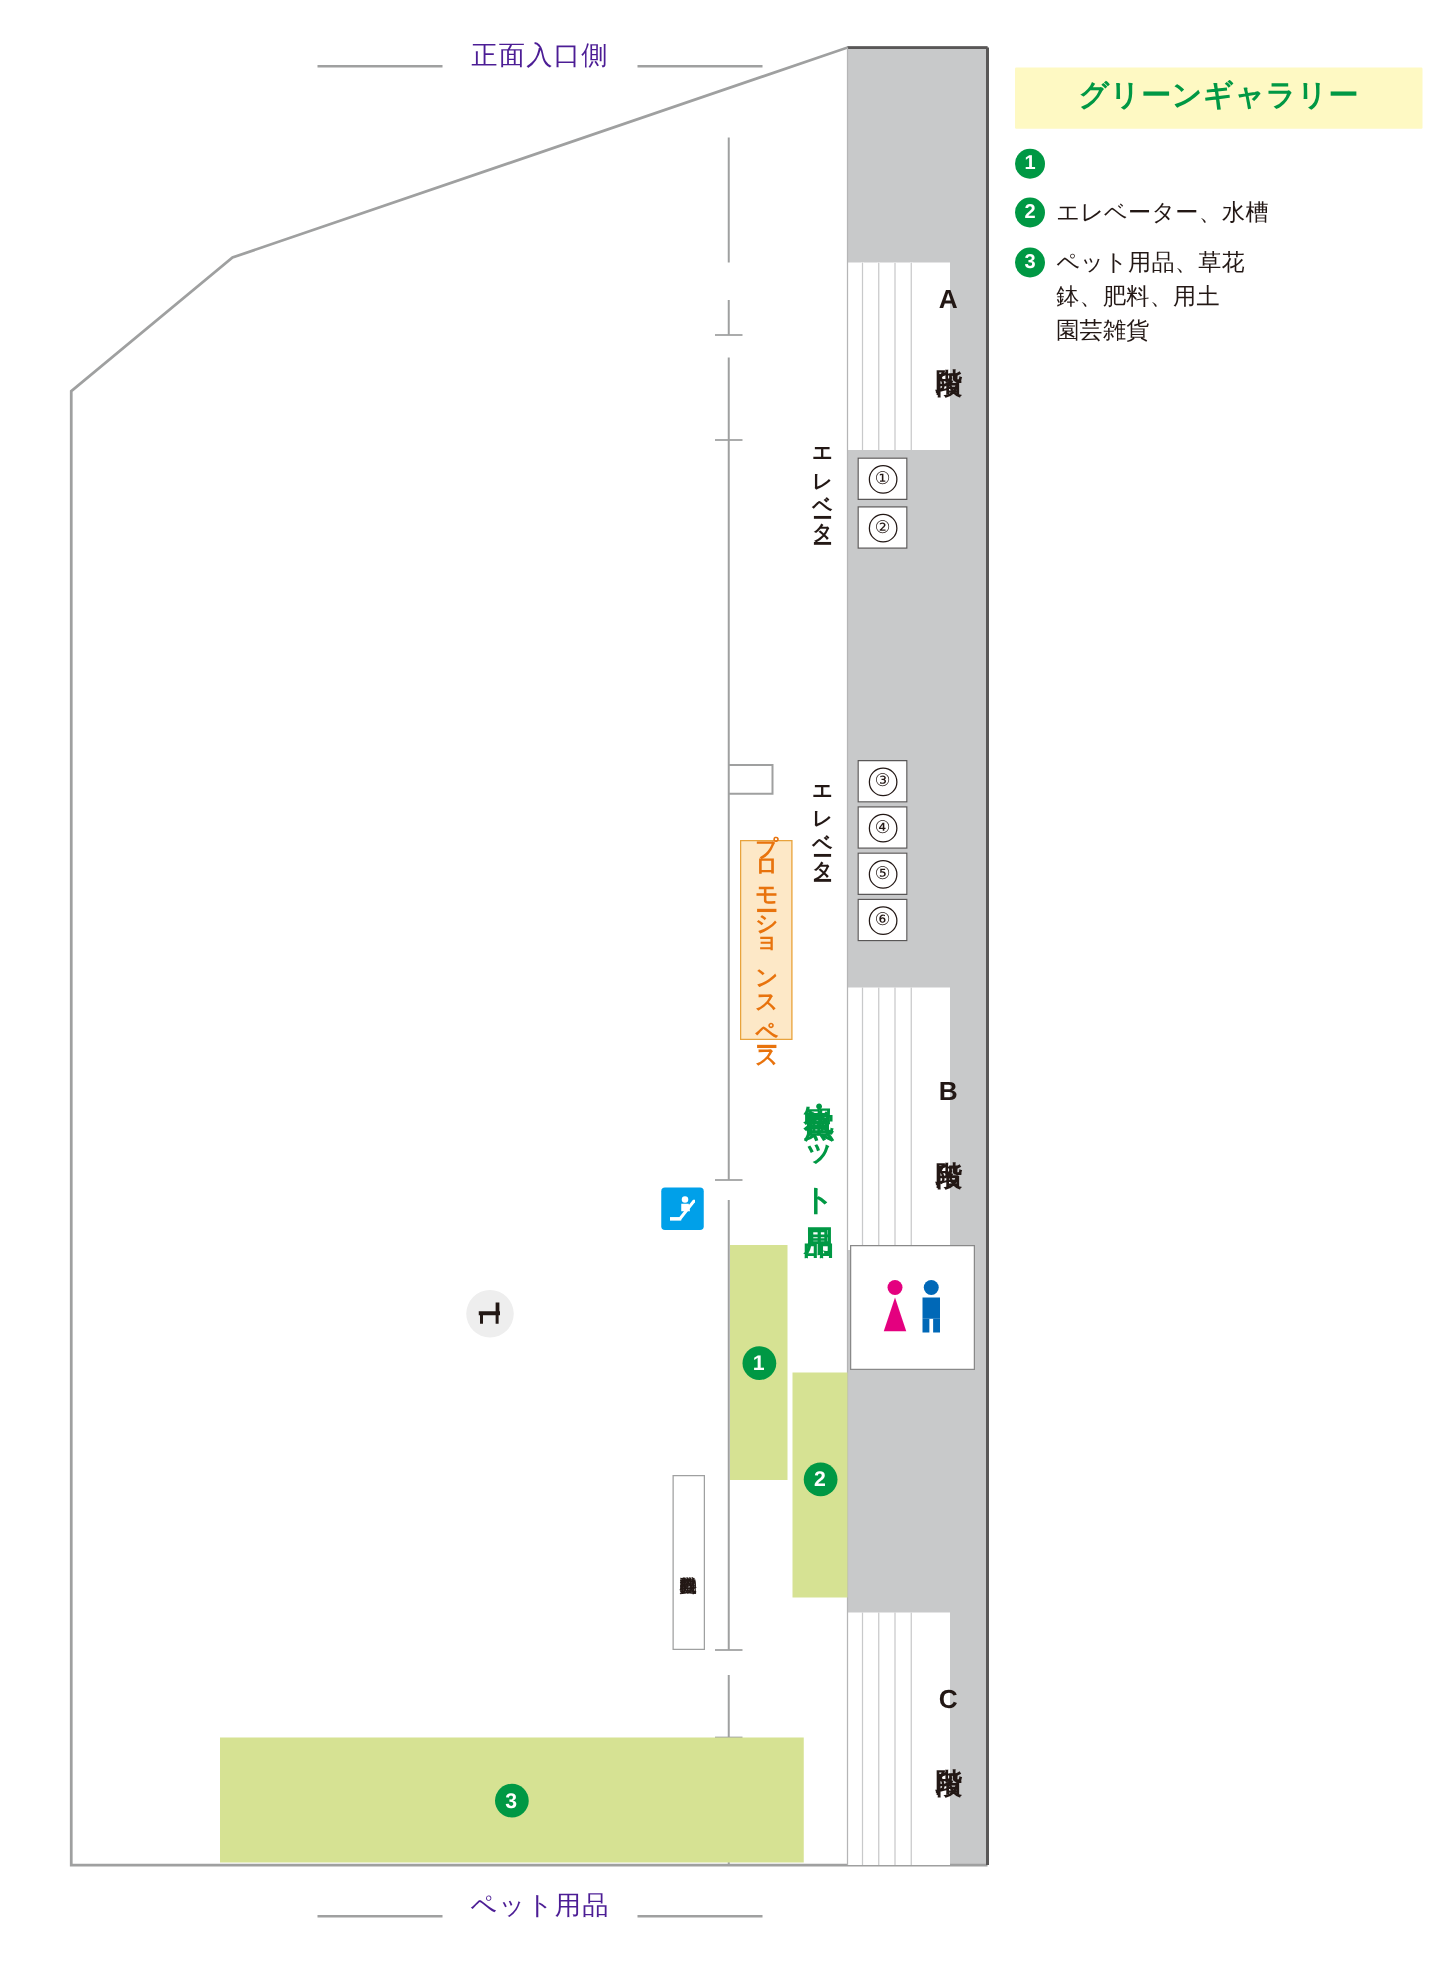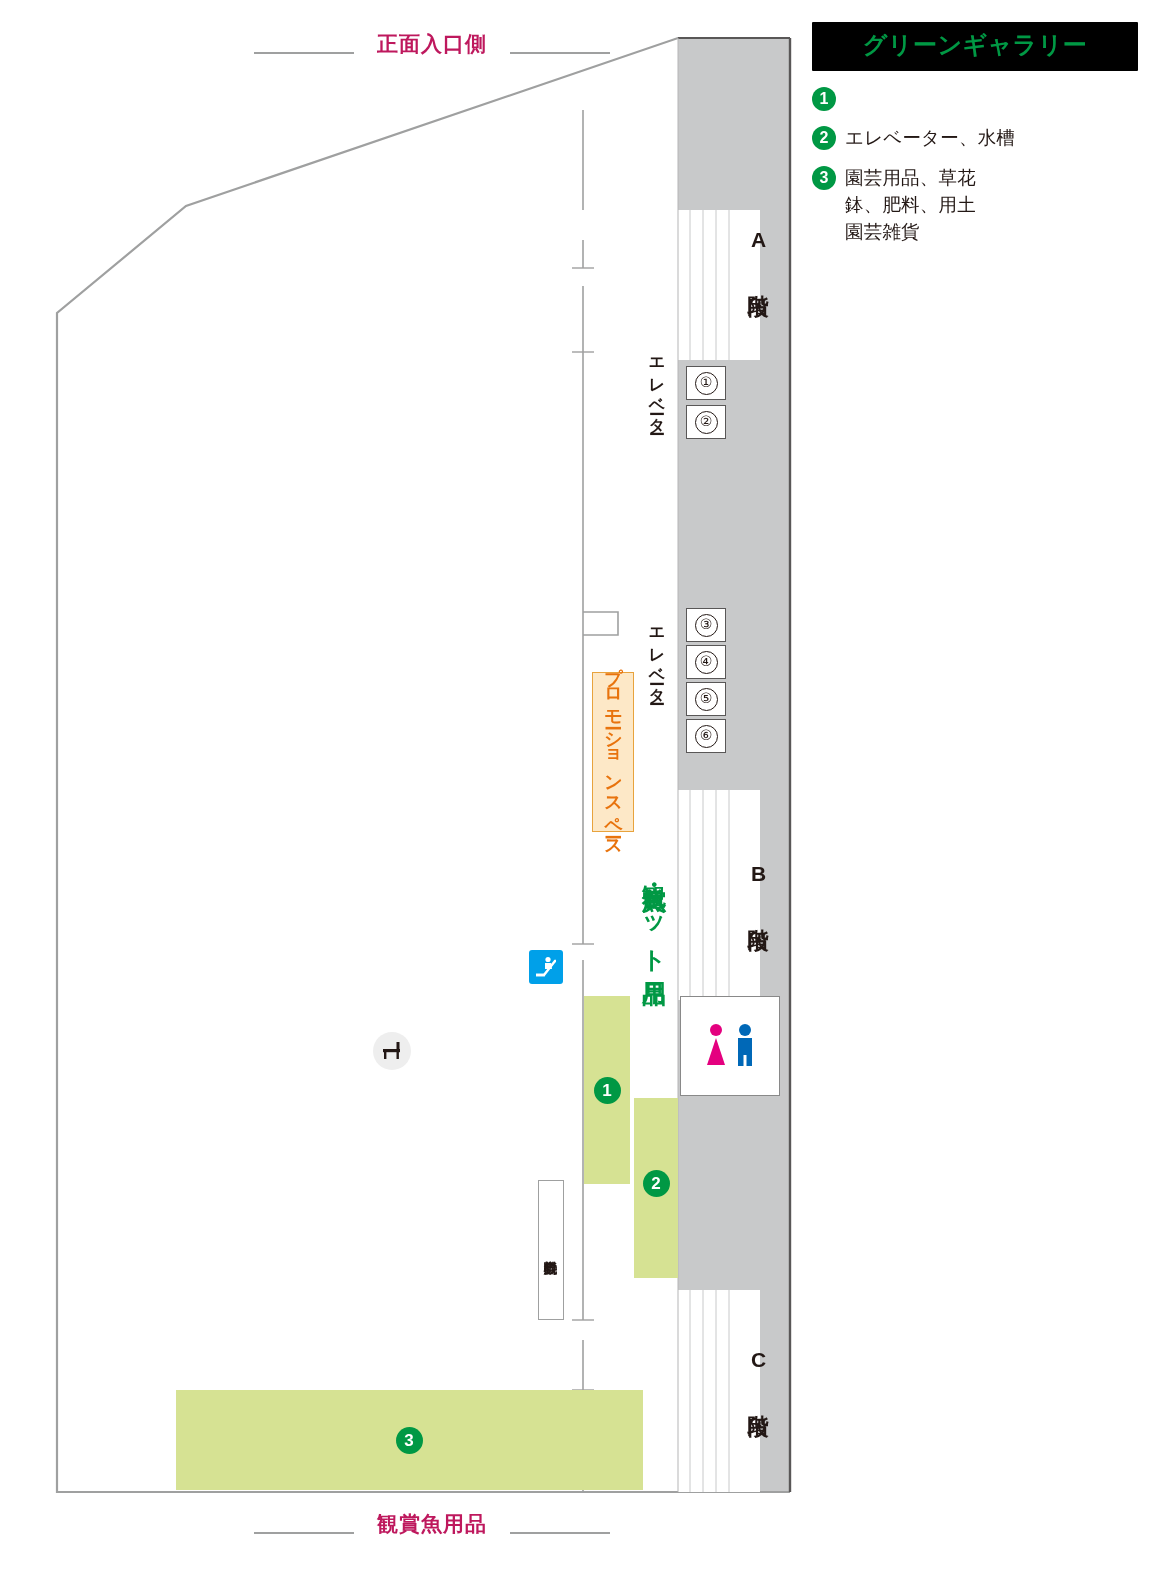--- a/index.html
+++ b/index.html
@@ -15,44 +15,45 @@
     width: 1150px;
     height: 1580px;
     overflow: hidden;
     background: #ffffff;
   }
   .abs { position: absolute; }
 
   
   .edge-label {
     font-size: 21px;
-    font-weight: bold;
-    color: #be185d;
+    font-weight: normal;
+    color: #4c1d95;
     letter-spacing: 1px;
     text-align: center;
     white-space: nowrap;
   }
   .edge-rule {
     position: absolute;
     height: 2px;
     background: #9fa0a0;
   }
 
   
   #legend {
     position: absolute;
     left: 812px;
     top: 22px;
     width: 326px;
   }
   .legend-title-box {
-    background: #000000;
+    background: #fef9c3;
     padding: 8px 4px 10px 4px;
     text-align: center;
     border-radius: 1px;
+    margin-top: 32px;
   }
   .legend-title-box div {
     color: #009844;
     font-size: 24px;
     font-weight: bold;
     line-height: 1.28;
     letter-spacing: 0.5px;
   }
   .legend-rows { margin-top: 14px; }
   .legend-row {
@@ -228,21 +229,21 @@
 <body>
 
 <div id="stage">
 
   <div class="edge-rule" style="left:254px; top:52px; width:100px;"></div>
   <div class="edge-rule" style="left:510px; top:52px; width:100px;"></div>
   <div class="abs edge-label" style="left:354px; top:30px; width:156px;">正面入口側</div>
 
   <div class="edge-rule" style="left:254px; top:1532px; width:100px;"></div>
   <div class="edge-rule" style="left:510px; top:1532px; width:100px;"></div>
-  <div class="abs edge-label" style="left:354px; top:1510px; width:156px;">観賞魚用品</div>
+  <div class="abs edge-label" style="left:354px; top:1510px; width:156px;">ペット用品</div>
 
   <svg id="plan" viewBox="0 0 812 1580">
 
     <path d="M678 38 L790 38 L790 1492 L678 1492 Z" fill="#c8c9ca" stroke="none"></path>
 
     <path d="M678 210 L760 210 L760 360 L678 360 Z" fill="#ffffff" stroke="none"></path>
 
     <path d="M790 38 L678 38 L186 206 L57 313 L57 1492 L790 1492" fill="none" stroke="#9fa0a0" stroke-width="2.2"></path>
     <path d="M790 38 L678 38" fill="none" stroke="#595757" stroke-width="2.2"></path>
     <line x1="790" y1="38" x2="790" y2="1492" stroke="#595757" stroke-width="2.4"></line>
@@ -392,21 +393,21 @@
       <div class="legend-row">
         <div class="legend-num">2</div>
         <div class="legend-lines">
           <div>エレベーター、水槽</div>
         </div>
       </div>
 
       <div class="legend-row">
         <div class="legend-num">3</div>
         <div class="legend-lines">
-          <div>園芸用品、草花</div>
+          <div>ペット用品、草花</div>
           <div>鉢、肥料、用土</div>
           <div>園芸雑貨</div>
         </div>
       </div>
 
     </div>
   </div>
 
 </div>
 

